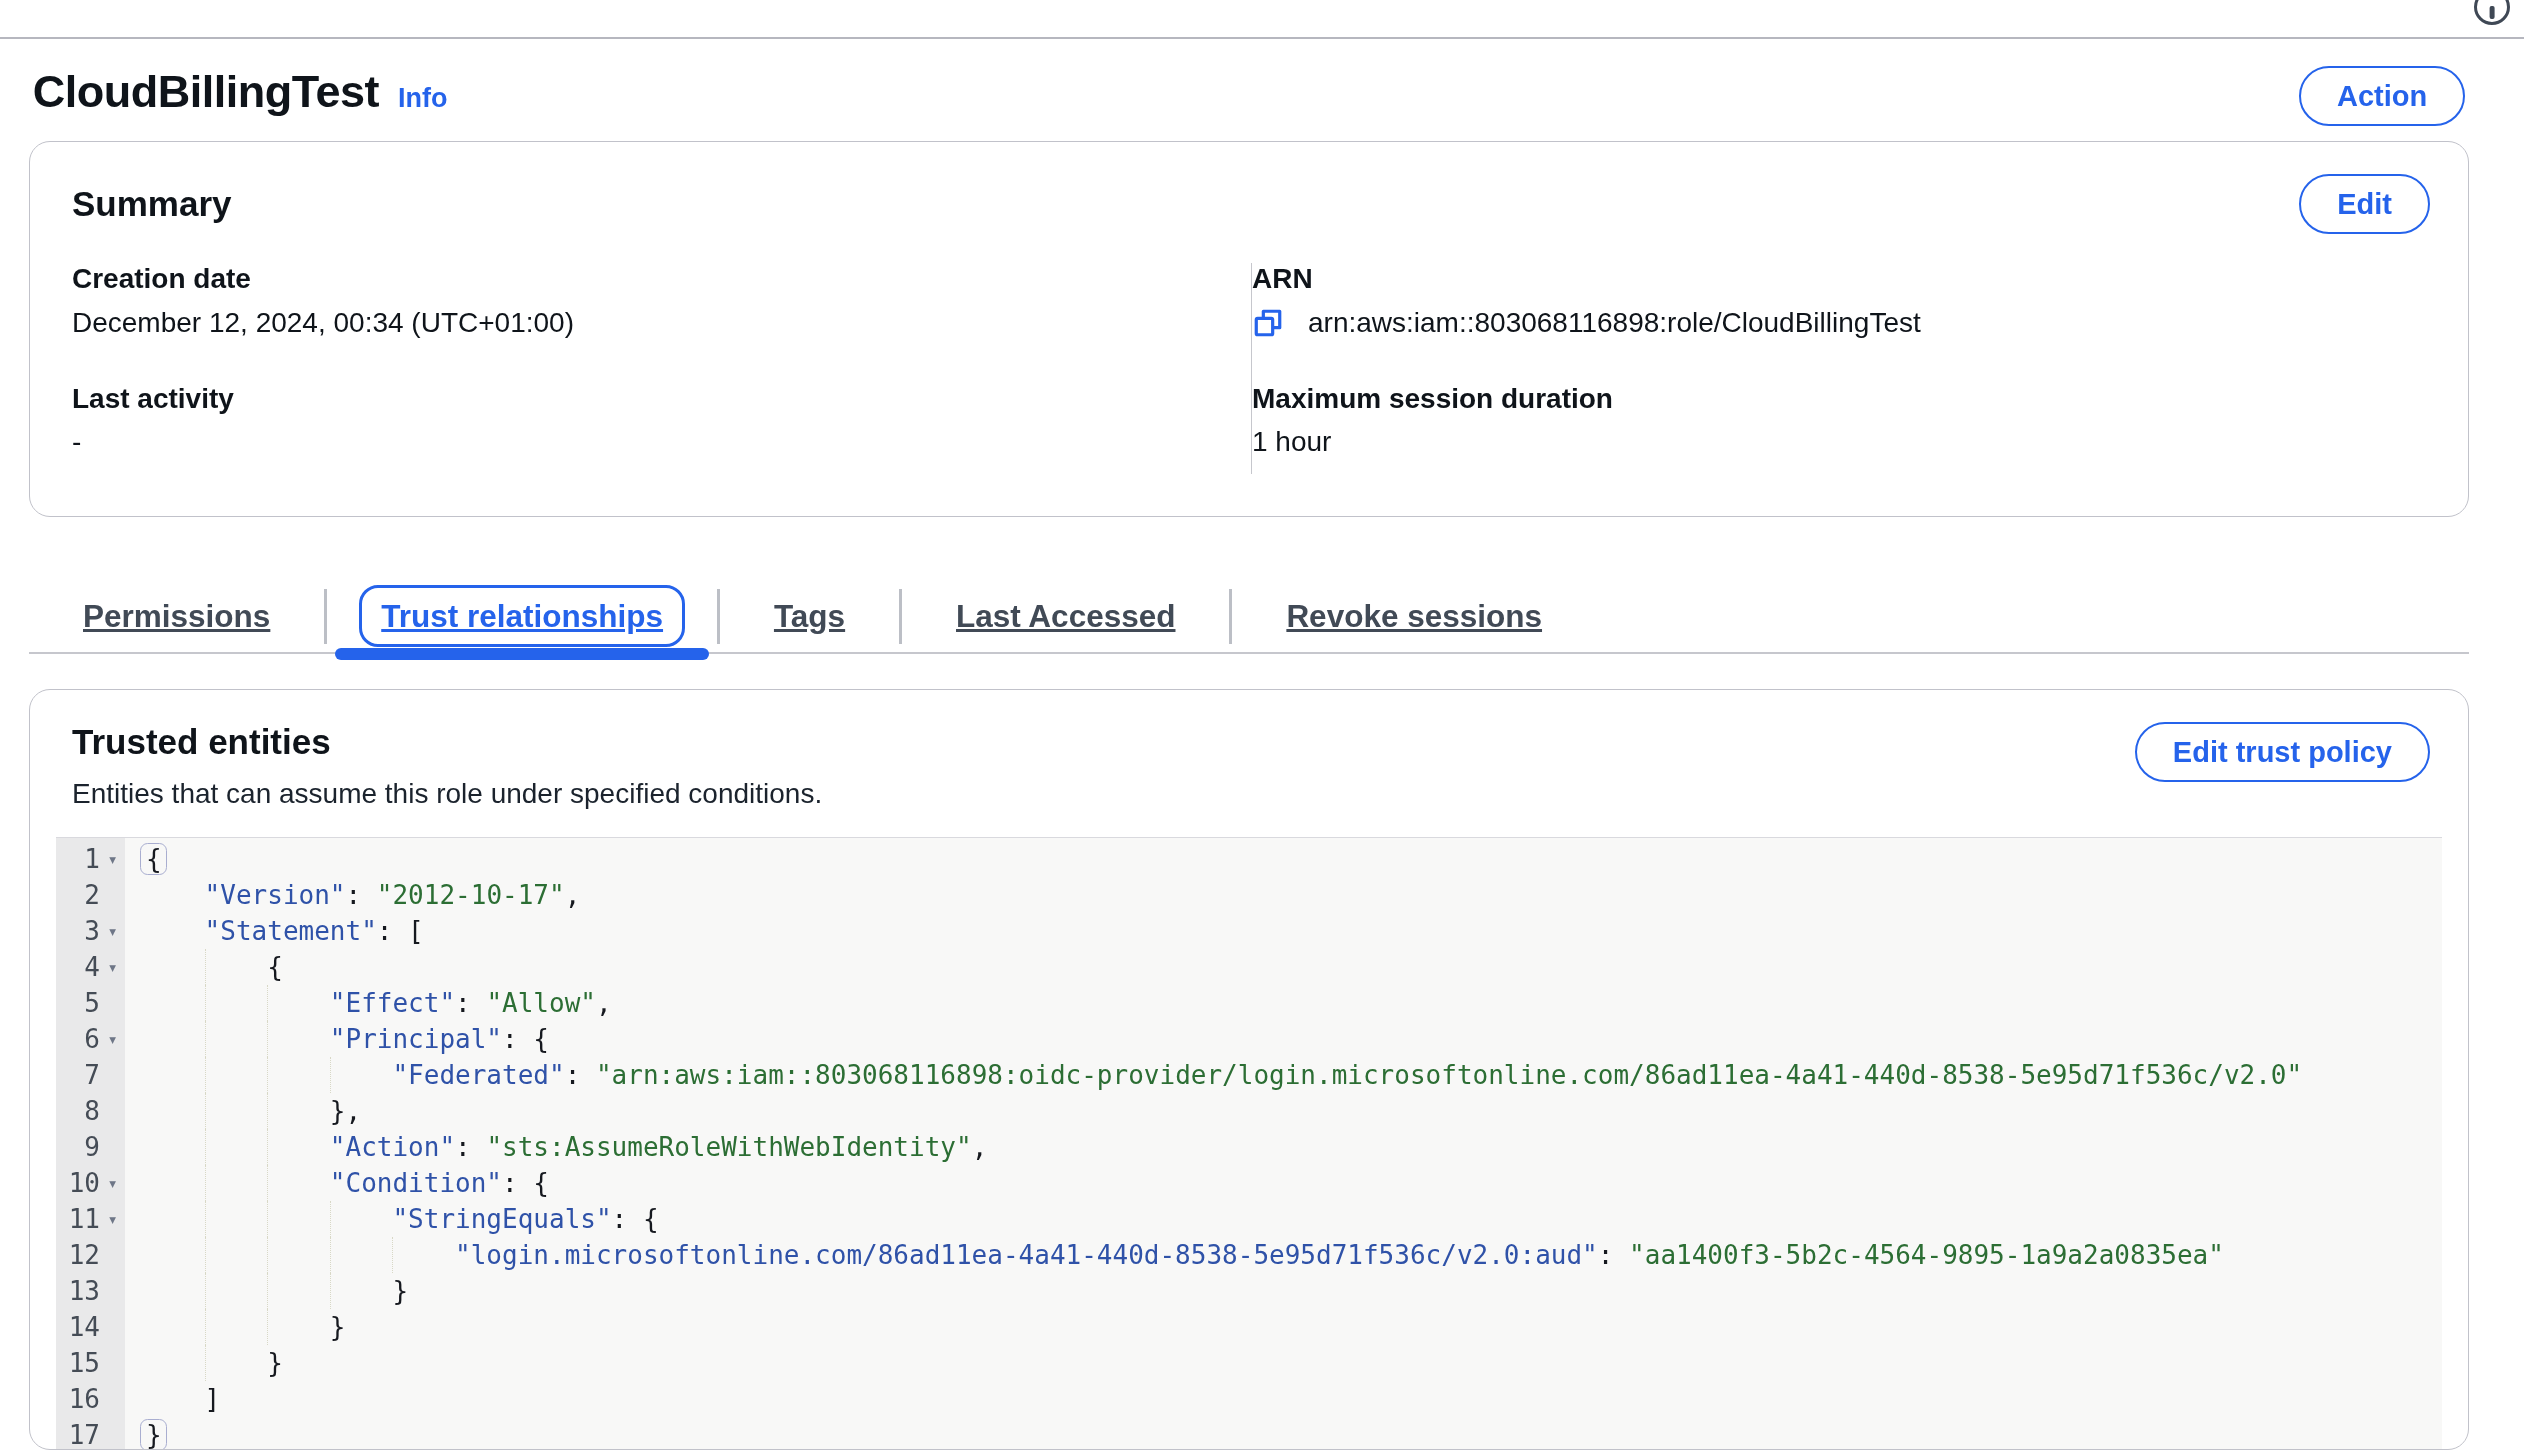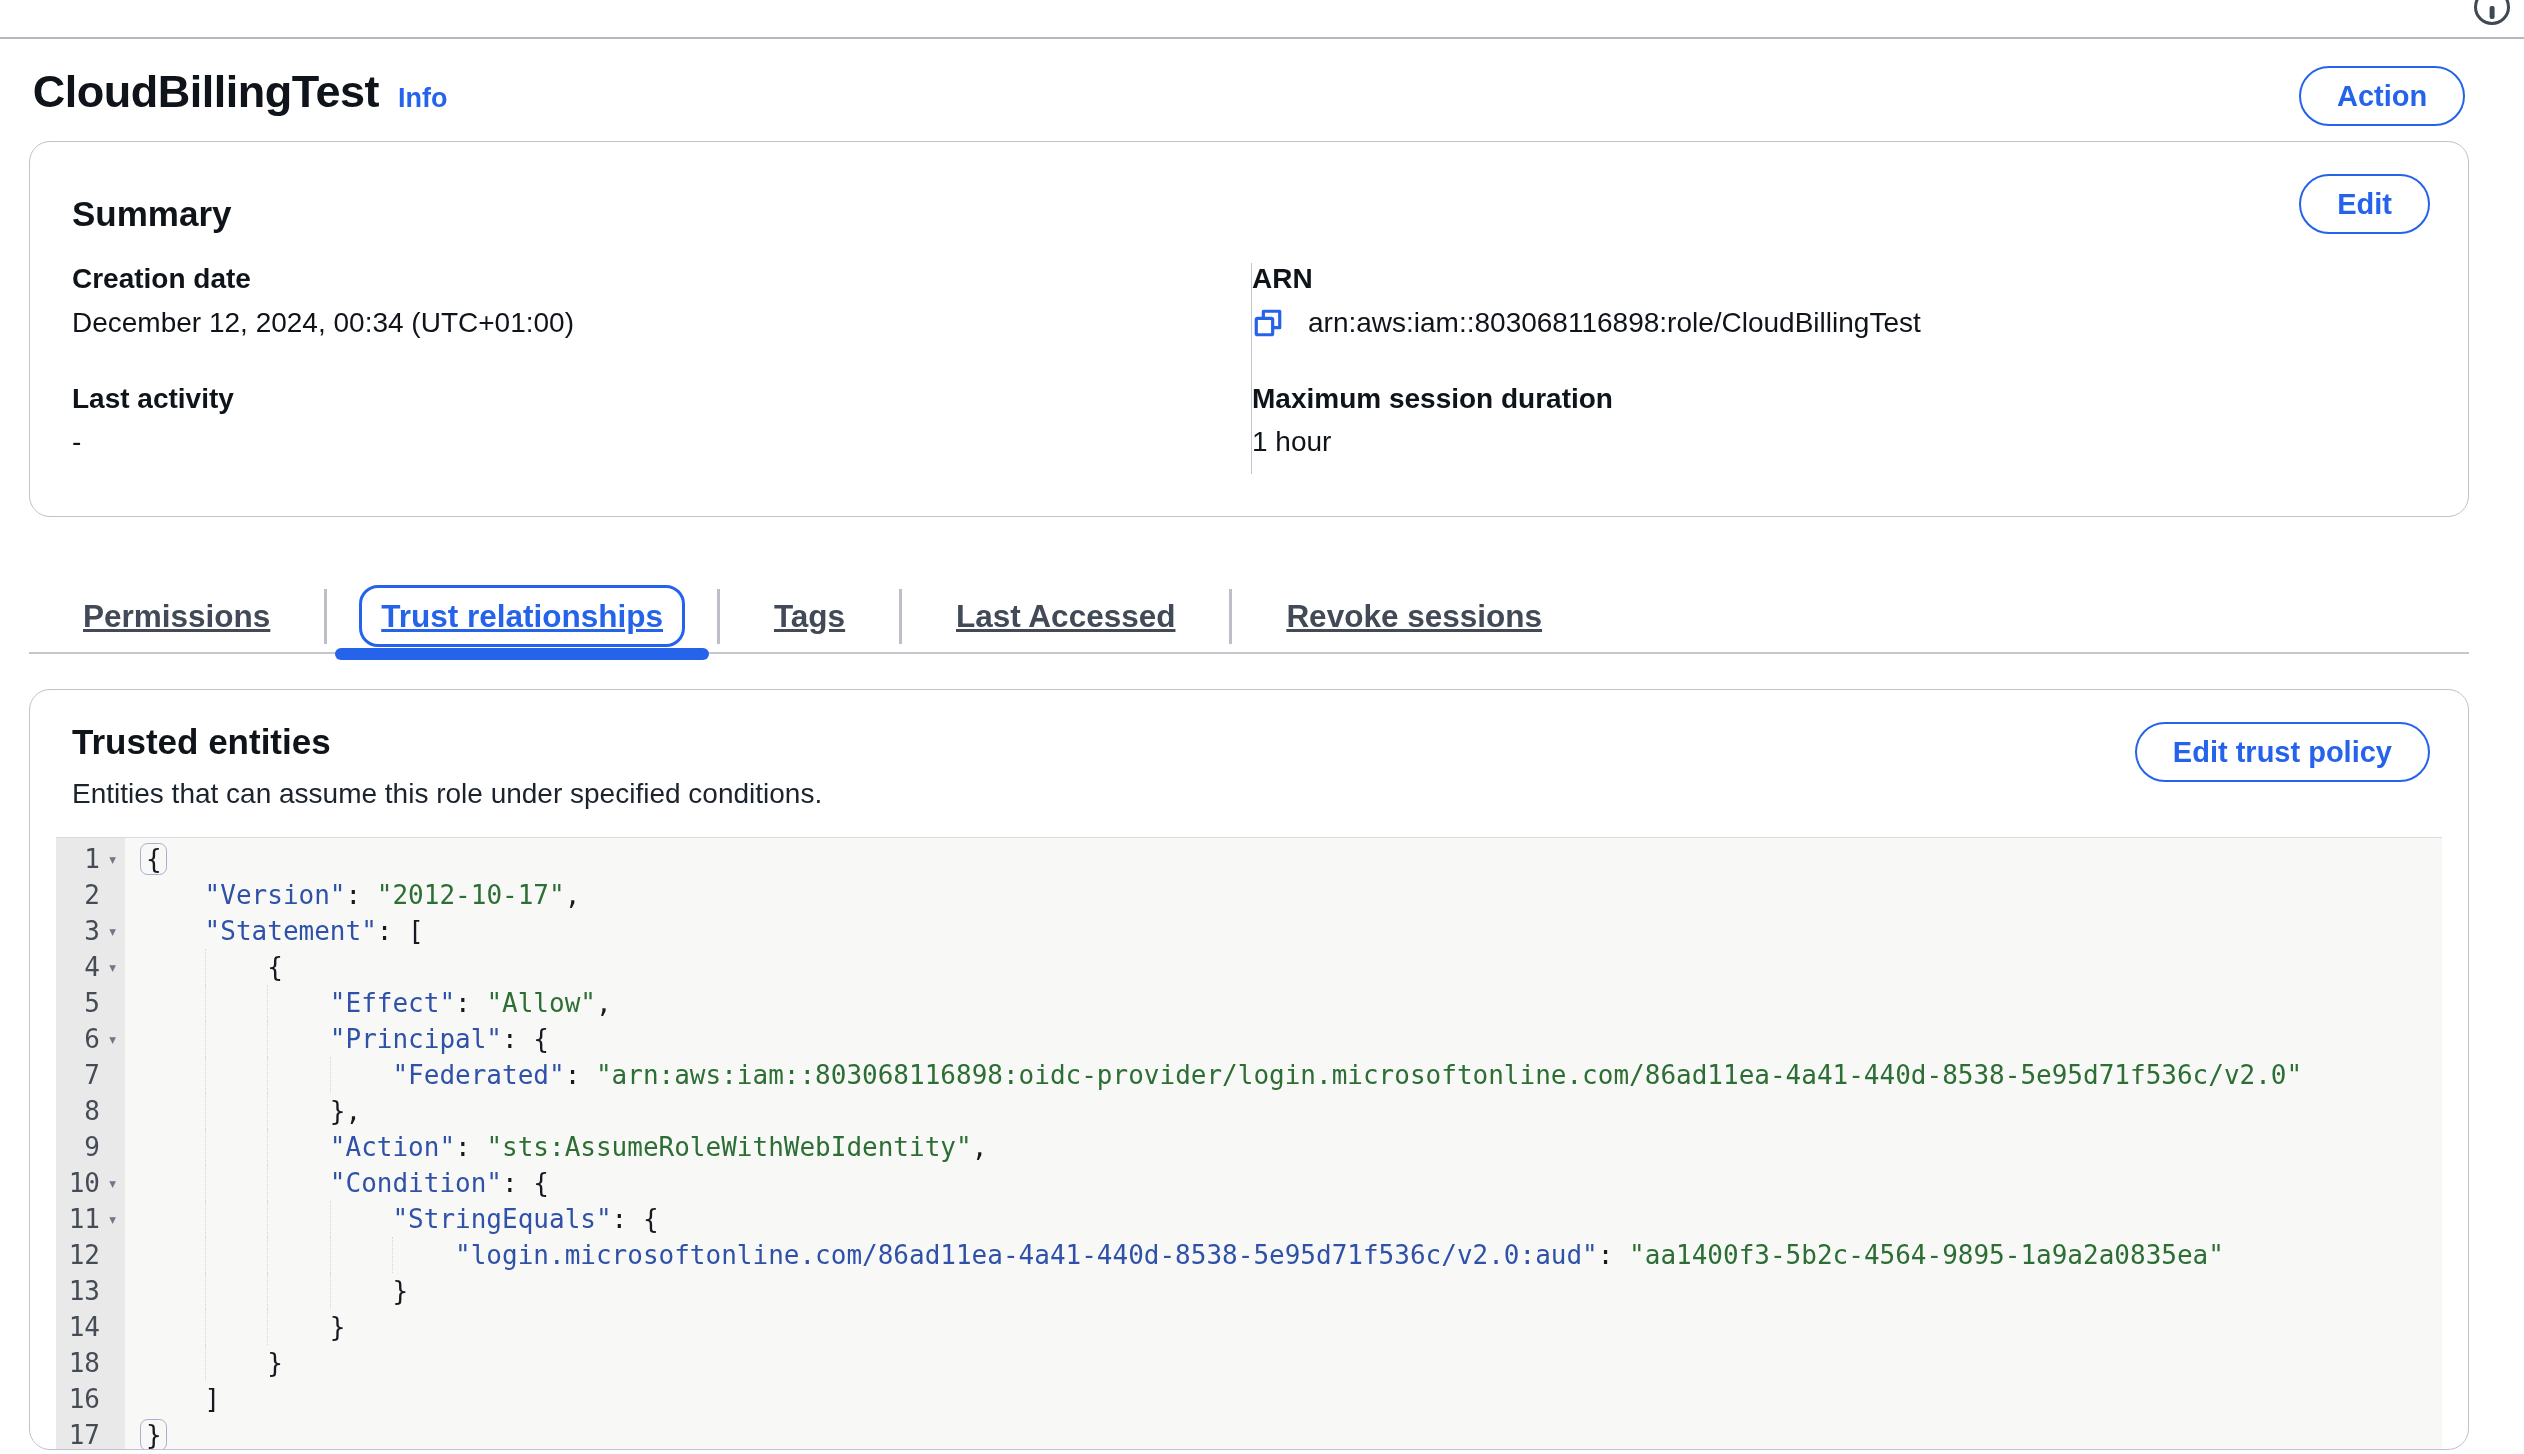--- a/index.html
+++ b/index.html
@@ -27,21 +27,21 @@
   .title-row{display:flex;align-items:baseline;margin:27px 3.8px 15.3px 3.8px;}
   h1{font-size:45px;font-weight:700;letter-spacing:-0.5px;}
   .info-link{font-size:27px;font-weight:700;color:var(--accent);margin-left:19px;cursor:pointer;text-decoration:none;}
   .btn{background:#fff;border:2.9px solid var(--accent);color:var(--accent);
     font-family:"Liberation Sans",sans-serif;font-size:29px;font-weight:700;
     border-radius:38px;padding:11.5px 36px;cursor:pointer;white-space:nowrap;}
   .title-row .btn{margin-left:auto;align-self:center;}
   
   .card{border:1.9px solid var(--card-border);border-radius:21px;background:#fff;}
   .summary{padding:32px 38px 42px 42px;}
-  .card-head{display:flex;justify-content:space-between;align-items:flex-end;}
+  .card-head{display:flex;justify-content:space-between;align-items:center;}
   h2{font-size:35px;font-weight:700;}
   .cols{display:grid;grid-template-columns:1fr 1fr;margin-top:29px;}
   .col-r{border-left:1.9px solid var(--line);}
   .fgroup{margin-bottom:44px;}
   .fgroup.last{margin-bottom:16px;}
   .flabel{font-size:28px;font-weight:700;margin-bottom:11.5px;}
   .fvalue{font-size:28px;}
   .arnrow{display:flex;align-items:center;gap:24px;}
   .copy{width:32px;height:32px;display:inline-block;cursor:pointer;flex:none;}
   .copy svg{width:32px;height:32px;display:block;}
@@ -256,21 +256,21 @@
           </div>
           <div class="cl">
             <div class="gut">
               <span class="num">14</span>
               <span class="fold"></span>
             </div>
             <div class="txt" style="padding-left: 12ch;"><i class="gl" style="left: 4ch;"></i><i class="gl" style="left: 8ch;"></i><span class="t-p">}</span></div>
           </div>
           <div class="cl">
             <div class="gut">
-              <span class="num">18</span>
+              <span class="num">15</span>
               <span class="fold"></span>
             </div>
             <div class="txt" style="padding-left: 8ch;"><i class="gl" style="left: 4ch;"></i><span class="t-p">}</span></div>
           </div>
           <div class="cl">
             <div class="gut">
               <span class="num">16</span>
               <span class="fold"></span>
             </div>
             <div class="txt" style="padding-left: 4ch;"><span class="t-p">]</span></div>

